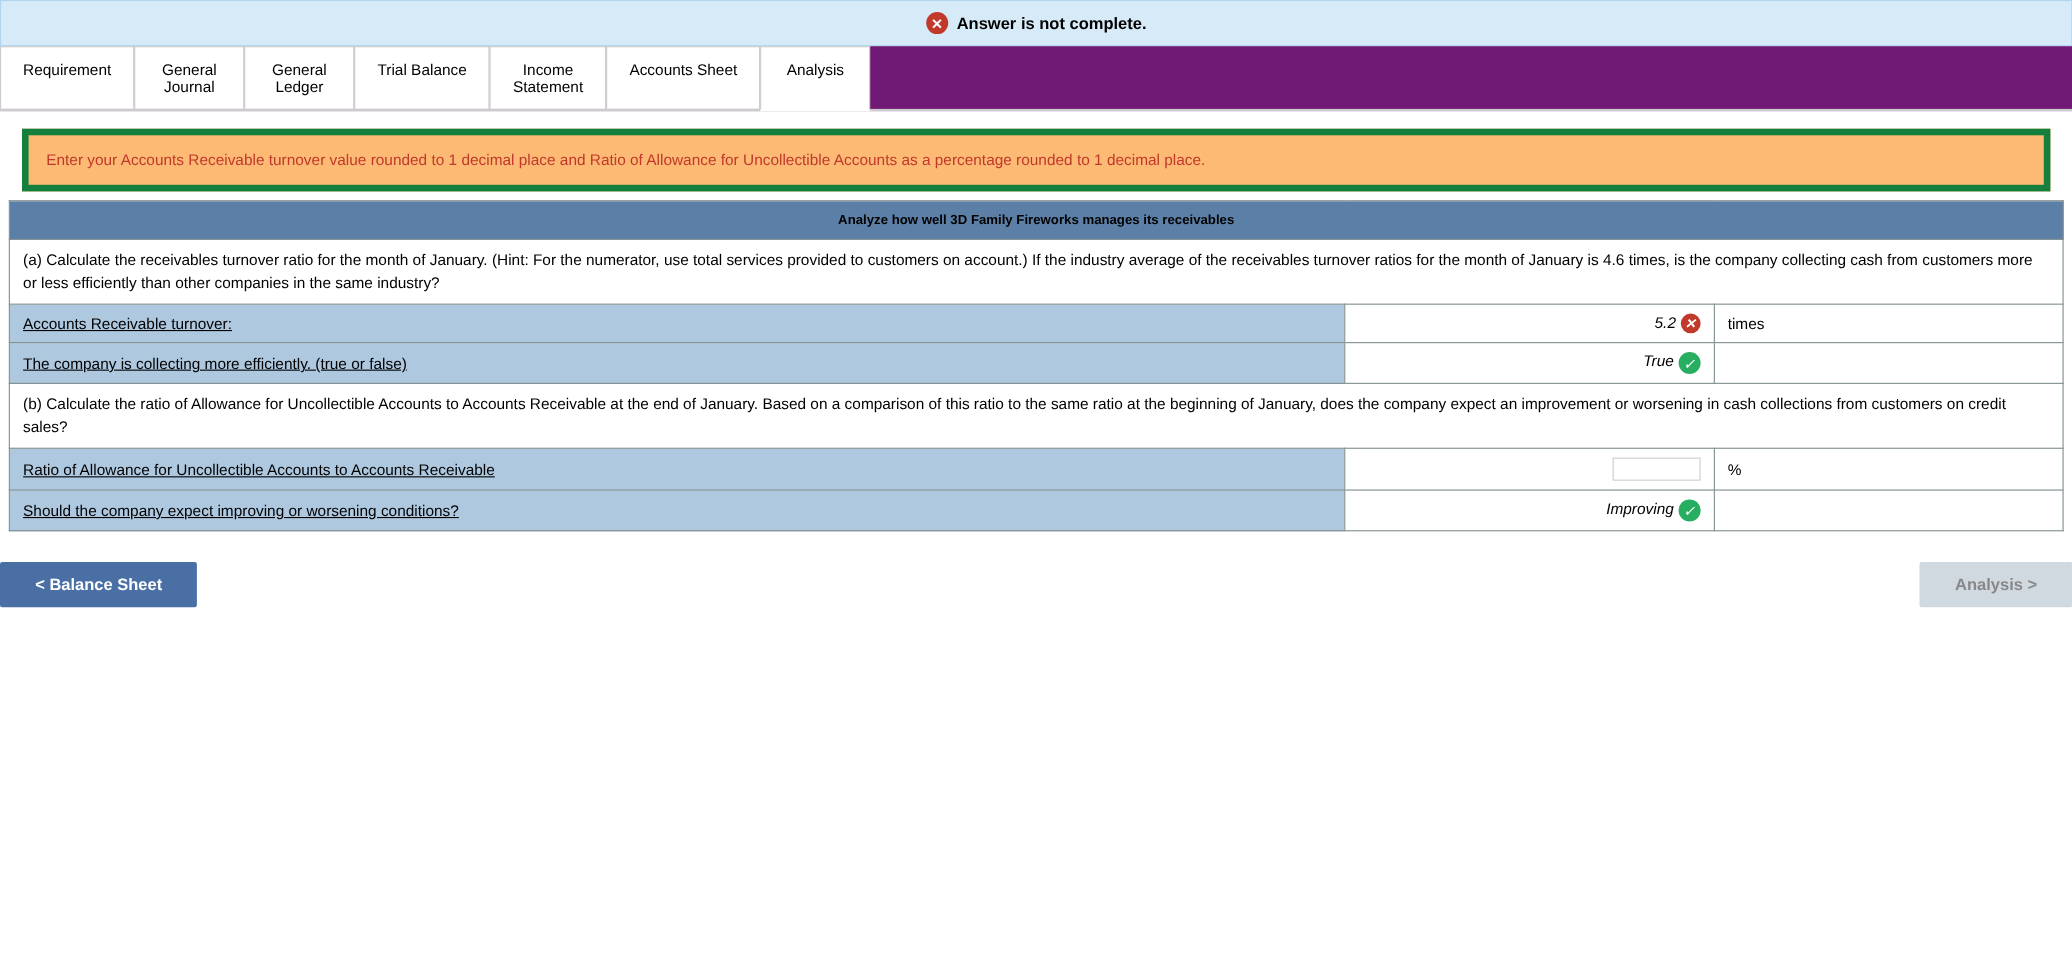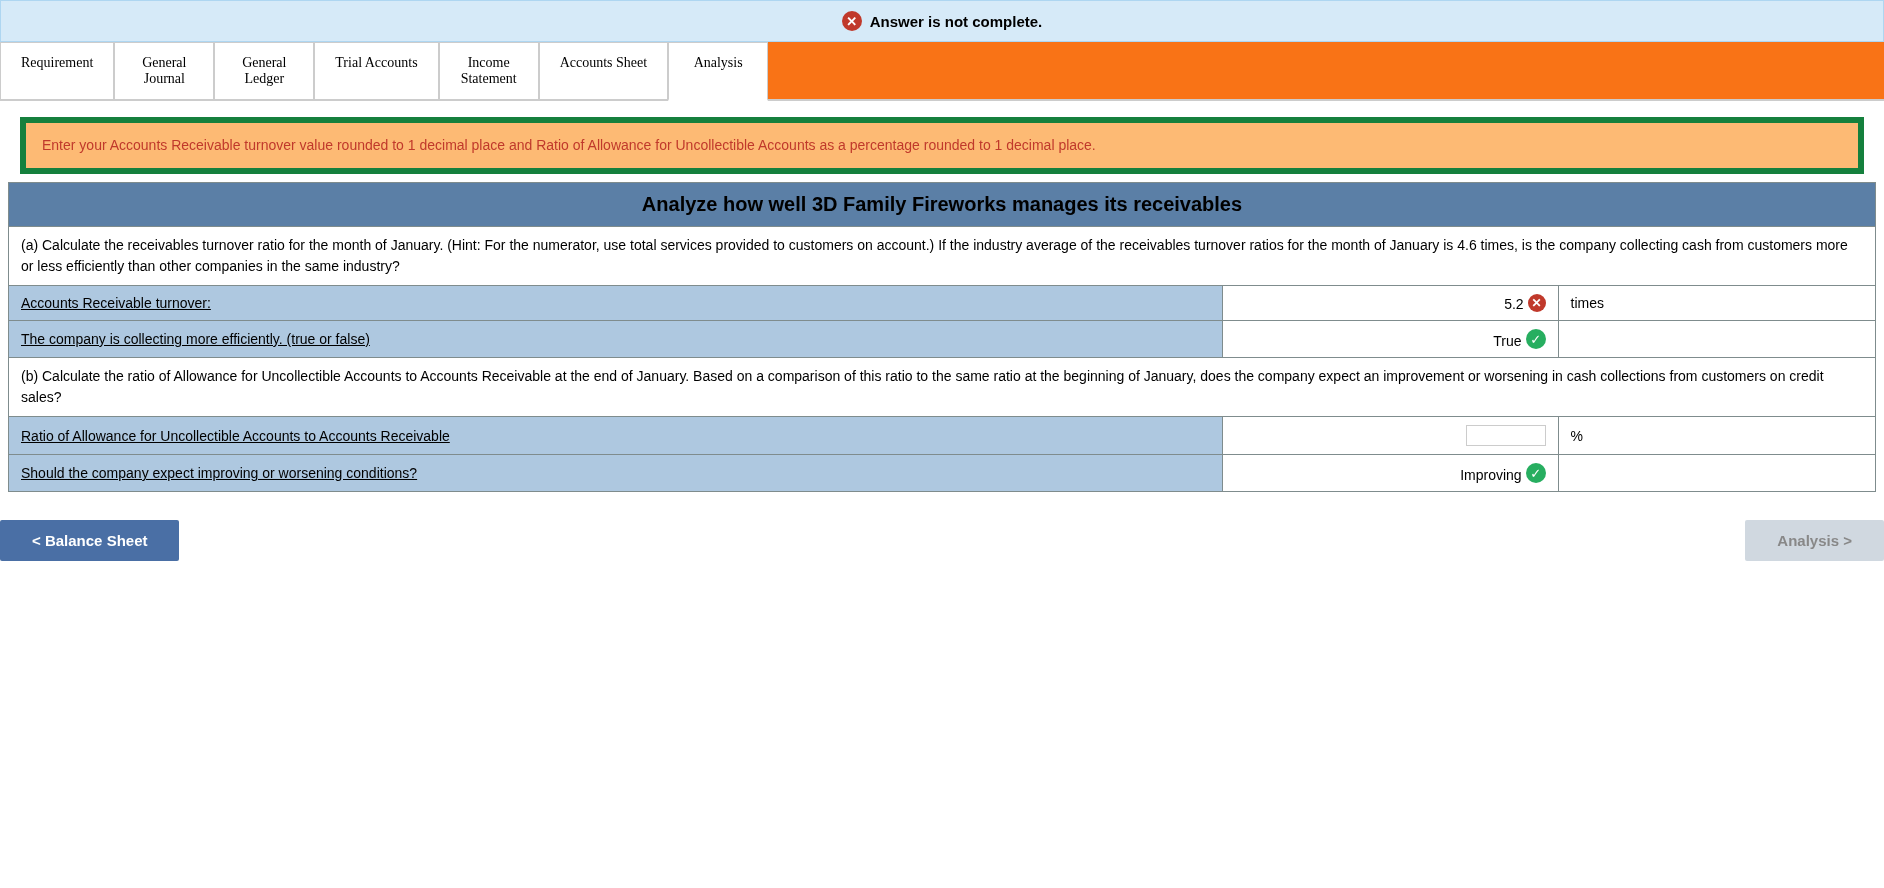--- a/index.html
+++ b/index.html
@@ -35,22 +35,21 @@
       font-size: 13px;
       font-weight: bold;
       flex-shrink: 0;
     }
 
     
     .tab-nav {
       display: flex;
       border-bottom: 2px solid #ccc;
       padding: 0 0;
-      background: #f97316;
-      font-family: Liberation Serif, serif;
+      background: #701a75;
     }
     .tab-item {
       padding: 12px 20px;
       border: 1px solid #ccc;
       border-bottom: none;
       cursor: pointer;
       background: #fff;
       font-size: 14px;
       text-align: center;
       min-width: 100px;
@@ -85,21 +84,21 @@
       width: 100%;
       border-collapse: collapse;
       border: 1px solid #7f8c8d;
     }
     .analysis-table th.header-row {
       background: #5b7fa6;
       color: #000;
       text-align: center;
       padding: 10px 12px;
       font-weight: bold;
-      font-size: 20px;
+      font-size: 12px;
       border: 1px solid #7f8c8d;
     }
     .analysis-table td {
       padding: 8px 12px;
       border: 1px solid #7f8c8d;
       vertical-align: middle;
     }
     .analysis-table tr.description-row td {
       background: #fff;
       font-size: 14px;
@@ -117,23 +116,24 @@
       text-align: right;
       white-space: nowrap;
     }
     .analysis-table tr.input-row td.unit-cell {
       background: #fff;
       white-space: nowrap;
     }
 
     .input-with-icon {
       display: flex;
-      align-items: flex-end;
+      align-items: flex-start;
       justify-content: flex-end;
       gap: 4px;
+      font-style: italic;
     }
 
     .error-icon {
       width: 18px;
       height: 18px;
       background: #c0392b;
       border-radius: 50%;
       display: inline-flex;
       align-items: center;
       justify-content: center;
@@ -193,21 +193,21 @@
 
 <div class="alert-banner">
   <span class="alert-icon">✕</span>
   <span>Answer is not complete.</span>
 </div>
 
 <div class="tab-nav">
   <div class="tab-item">Requirement</div>
   <div class="tab-item" style="white-space:pre-line; text-align:center;">General<br>Journal</div>
   <div class="tab-item" style="white-space:pre-line; text-align:center;">General<br>Ledger</div>
-  <div class="tab-item">Trial Accounts</div>
+  <div class="tab-item">Trial Balance</div>
   <div class="tab-item" style="white-space:pre-line; text-align:center;">Income<br>Statement</div>
   <div class="tab-item">Accounts Sheet</div>
   <div class="tab-item active">Analysis</div>
 </div>
 
 <div class="content-area">
 
   <div class="instruction-box">
     <span>Enter your Accounts Receivable turnover value rounded to 1 decimal place and Ratio of Allowance for Uncollectible Accounts as a percentage rounded to 1 decimal place.</span>
   </div>

